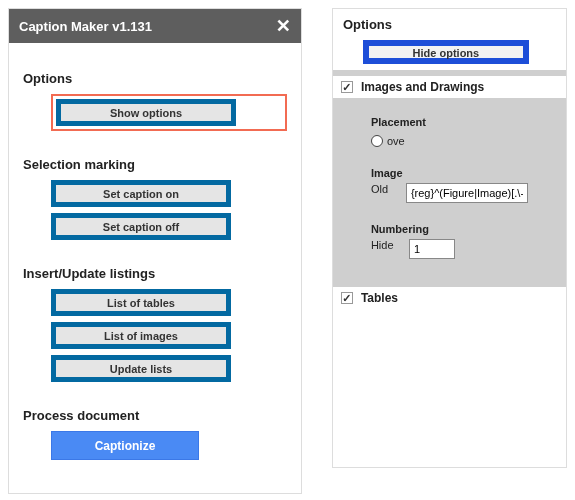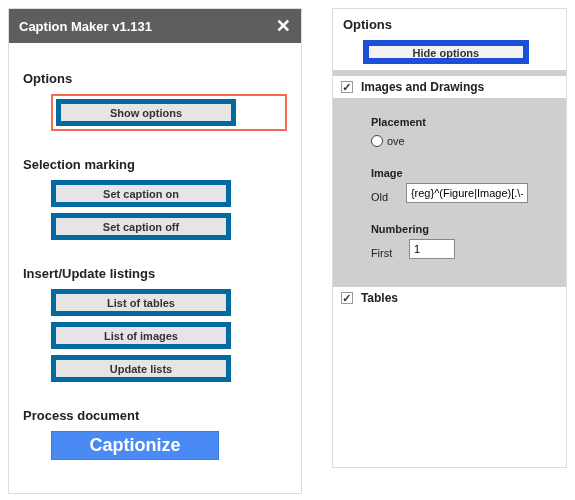--- a/index.html
+++ b/index.html
@@ -78,24 +78,24 @@
   .highlight-wrap {
     border: 2px solid #f26b52;
     display: inline-block;
     padding: 3px;
   }
   button.primary {
     appearance: none;
     border: 1px solid #3b78e7;
     background: #4a8af4;
     color: #fff;
-    font-size: 18px;
+    font-size: 12px;
     font-weight: bold;
     height: 29px;
-    width: 168px;
+    width: 148px;
     cursor: pointer;
     font-family: inherit;
   }
 
   
   .r-header {
     font-weight: bold;
     font-size: 13px;
     padding: 0 10px 8px 10px;
   }
@@ -169,21 +169,21 @@
   }
   .radio.sel::after {
     content: "";
     width: 6px;
     height: 6px;
     background: #444;
     border-radius: 50%;
   }
   .kv {
     display: flex;
-    align-items: flex-end;
+    align-items: flex-start;
     gap: 8px;
     margin-top: 4px;
   }
   .kv label { width: 30px; }
   input.txt {
     border: 1px solid #888;
     background: #fff;
     height: 20px;
     width: 122px;
     font-size: 11px;
@@ -266,21 +266,21 @@
         <div class="sub-label">Image</div>
         <div class="kv">
           <label>Old</label>
           <input class="txt" type="text" value="{reg}^(Figure|Image)[.\-\" style="">
         </div>
 
         <div class="spacer-v"></div>
 
         <div class="sub-label">Numbering</div>
         <div class="kv">
-          <label>First</label>
+          <label>Hide</label>
           <input class="num" type="number" value="1" style="">
         </div>
       </div>
 
       <div class="group-head" style="margin-top:14px;">
         <span class="check">✓</span>
         <span>Tables</span>
       </div>
     </div>
   </div>

